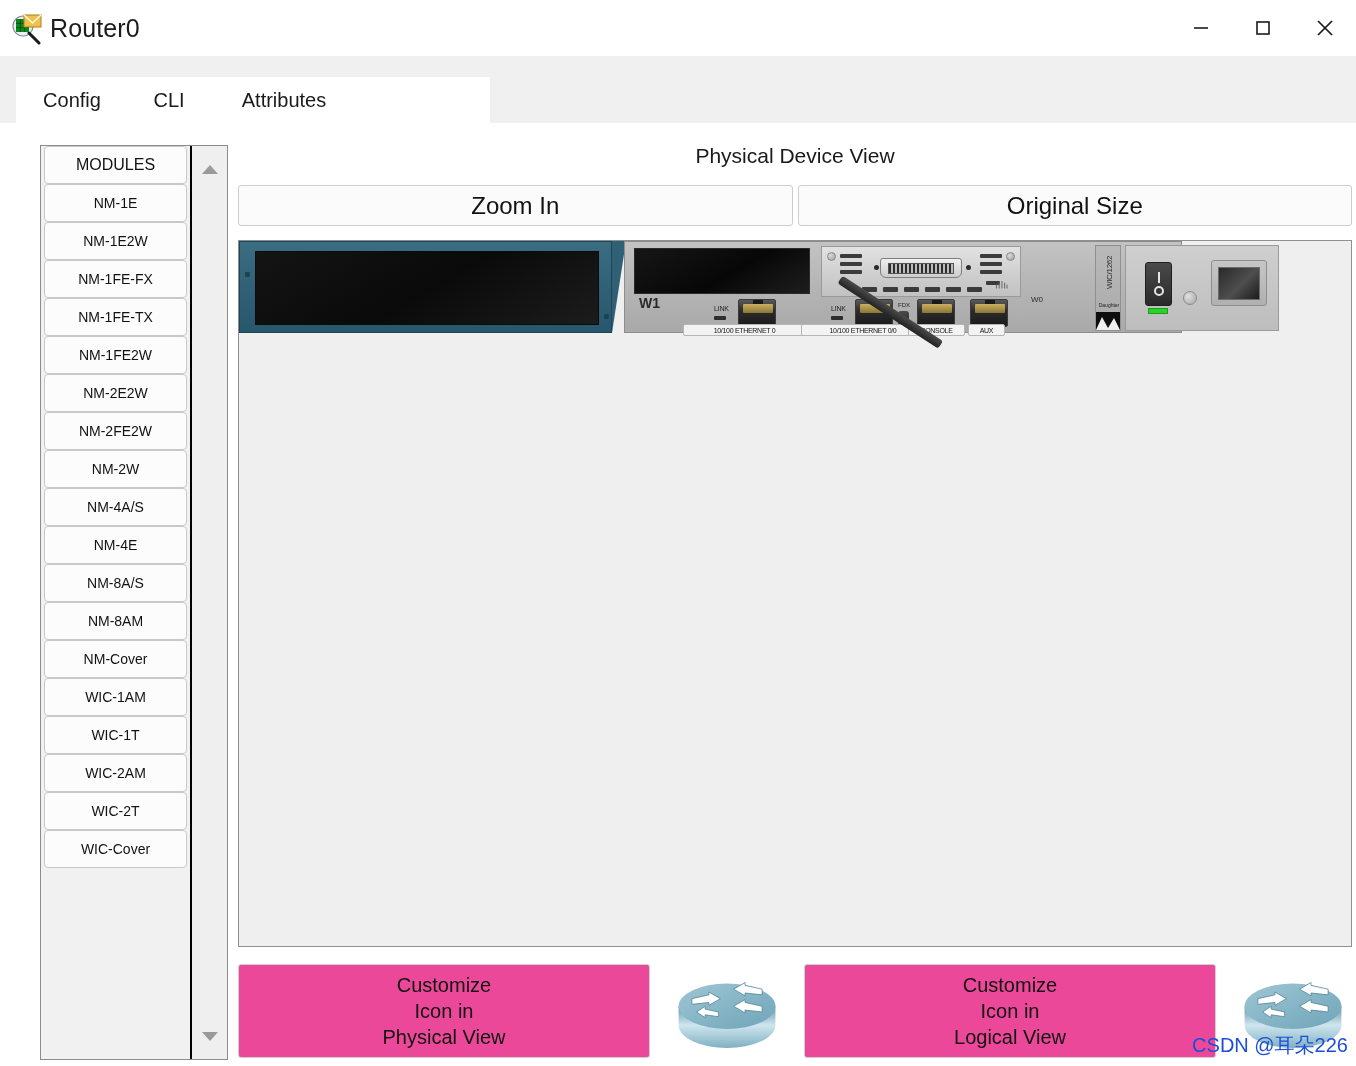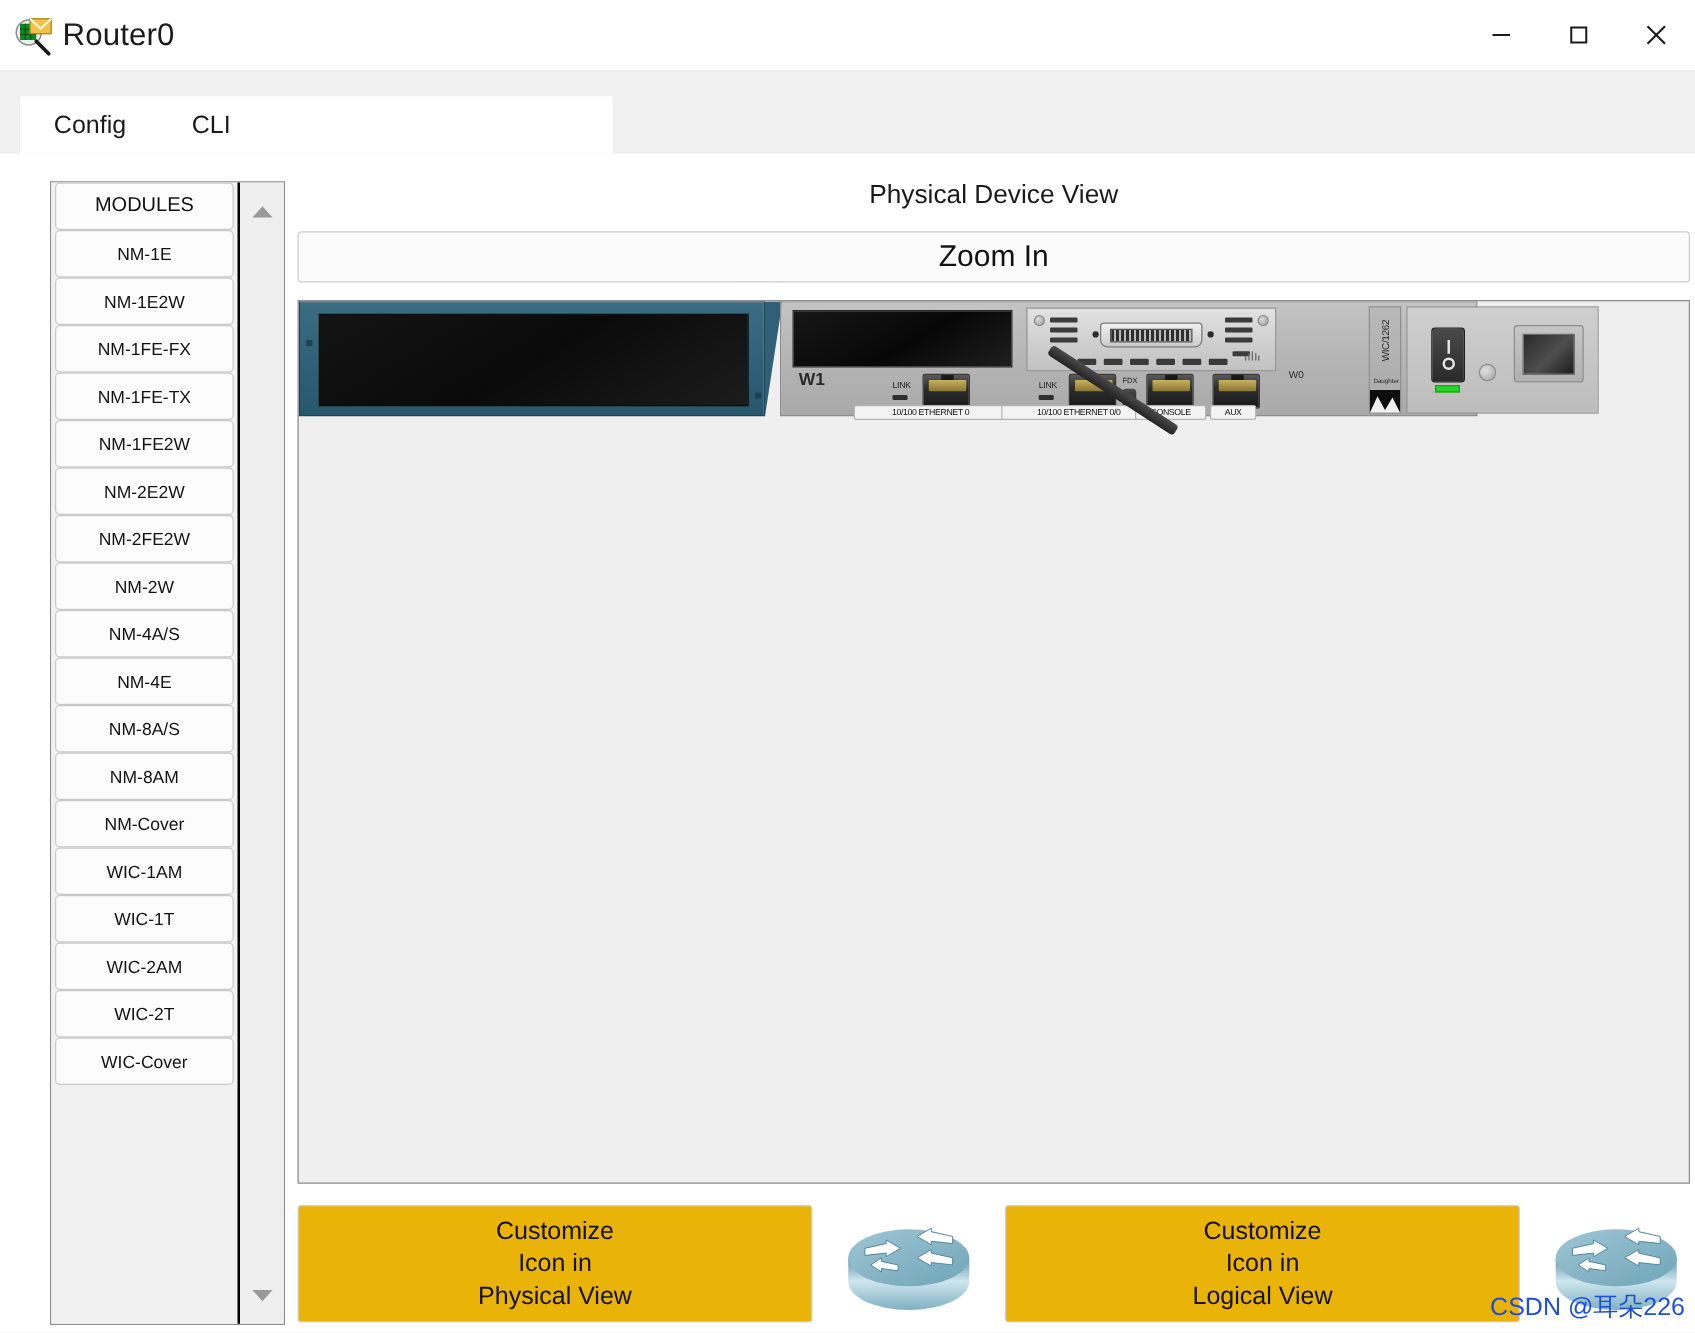--- a/index.html
+++ b/index.html
@@ -519,21 +519,21 @@
   
   .bottom-row {
     position: absolute;
     left: 238px; top: 963px;
     width: 1114px; height: 96px;
     display: flex;
     align-items: center;
   }
   .cust-btn {
     width: 420px; height: 94px;
-    background: #eab308;
+    background: #ec4899;
     border: 1px solid #d0d0d0;
     border-radius: 3px;
     font-family: "Liberation Sans", sans-serif;
     font-size: 20px;
     color: #121212;
     line-height: 26px;
     display: flex;
     flex-direction: column;
     align-items: center;
     justify-content: center;
@@ -601,20 +601,23 @@
 </div>
 
 <div class="tabstrip-bg"></div>
 <div class="tabstrip">
   <button class="tab tab-config">
     <span class="lbl">Config</span>
   </button>
   <button class="tab tab-cli">
     <span class="lbl">CLI</span>
   </button>
+  <button class="tab tab-attrs">
+    <span class="lbl">Attributes</span>
+  </button>
 </div>
 
 <div class="modules-panel">
   <div class="modules-list" id="modules-list">
       <div class="module-item header">MODULES</div>
       <div class="module-item">NM-1E</div>
       <div class="module-item">NM-1E2W</div>
       <div class="module-item">NM-1FE-FX</div>
       <div class="module-item">NM-1FE-TX</div>
       <div class="module-item">NM-1FE2W</div>
@@ -639,20 +642,21 @@
     <div class="sb-arrow down">
         <div class="sb-tri down"></div>
       </div>
   </div>
 </div>
 
 <div class="pdv-title">Physical Device View</div>
 
 <div class="zoom-row">
   <button class="zoom-btn">Zoom In</button>
+  <button class="zoom-btn">Original Size</button>
 </div>
 
 <div class="device-view">
   <div class="chassis">
 
     <div class="bay-blue">
       <div class="slot"></div>
       <div class="screw s1"></div>
       <div class="screw s2"></div>
     </div>

